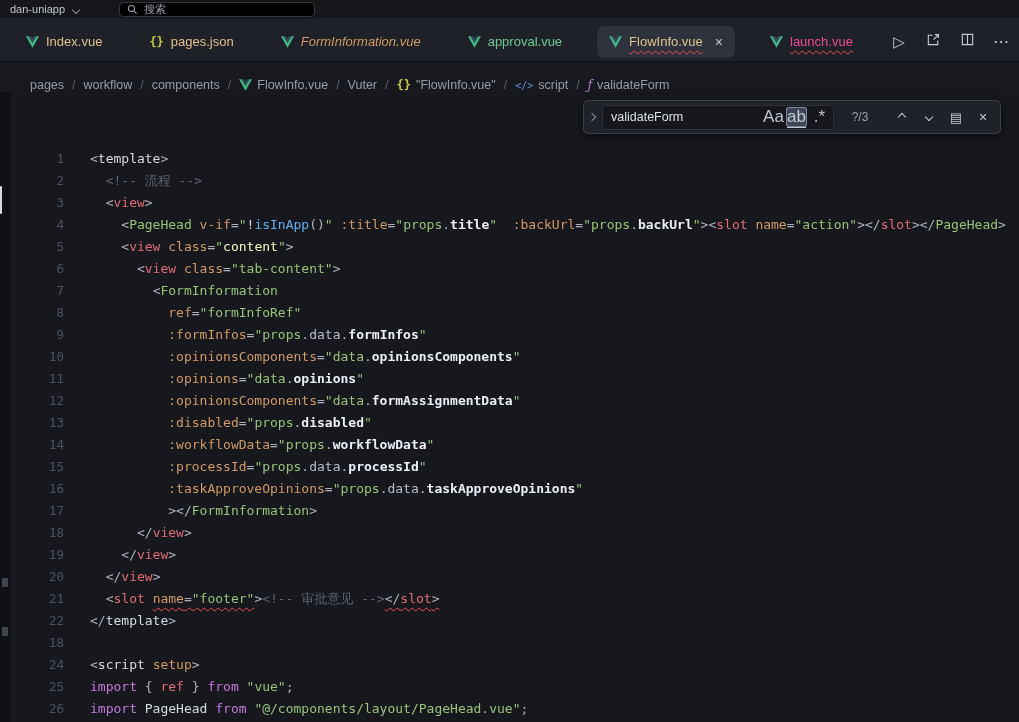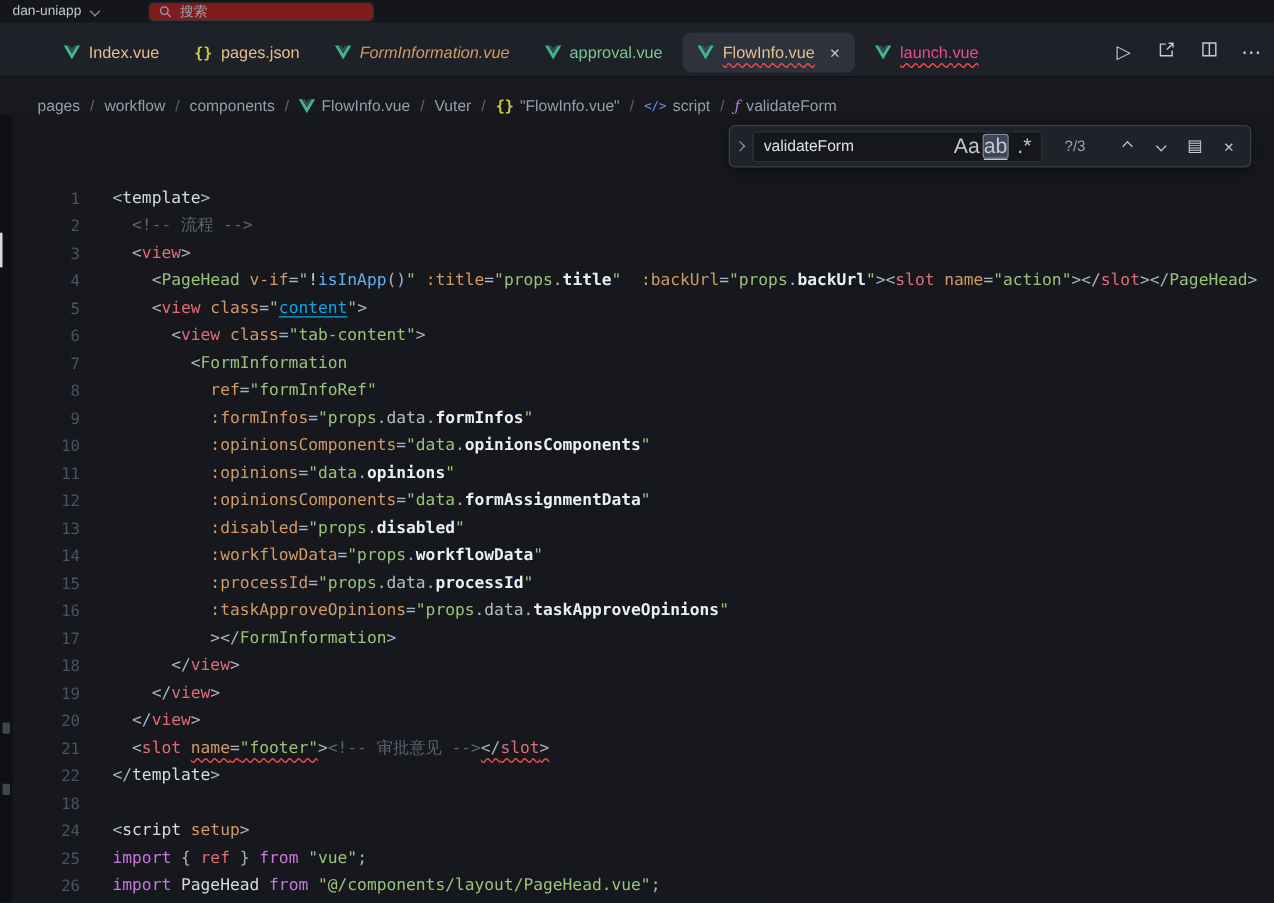--- a/index.html
+++ b/index.html
@@ -8,25 +8,25 @@
   .mono{font-family:"DejaVu Sans Mono","Liberation Mono",monospace}
 
   
   .titlebar{height:18px;background:#141619;display:flex;align-items:center;padding-left:10px;gap:6px;overflow:hidden}
   .ws-name{font-size:11px;color:#c0c5cd}
   .cv{display:inline-block;width:6px;height:6px;border-right:1.4px solid currentColor;border-bottom:1.4px solid currentColor}
   .cv.down{transform:rotate(45deg)}
   .cv.up{transform:rotate(-135deg)}
   .cv.right{transform:rotate(-45deg)}
   .tb-chev{color:#8d939d;margin-left:2px;margin-top:-3px}
-  .tb-search{margin-left:34px;width:180px;height:15px;background:#7f1d1d;border:1px solid #32363d;border-radius:4px;display:flex;align-items:center;gap:6px;padding:0 7px;color:#9aa0ab;font-size:11px;cursor:pointer}
+  .tb-search{margin-left:34px;width:196px;height:15px;background:#000000;border:1px solid #32363d;border-radius:4px;display:flex;align-items:center;gap:6px;padding:0 7px;color:#9aa0ab;font-size:11px;cursor:pointer}
 
   
   .tabbar{height:44px;background:#1e2127;display:flex;align-items:center;padding:8px 6px 4px 0;border-bottom:1px solid #0e1013}
-  .tabs{display:flex;gap:4px;padding-left:39px;align-items:flex-start}
+  .tabs{display:flex;gap:23px;padding-left:14px;align-items:flex-start}
   .tab{display:flex;align-items:center;gap:7px;height:32px;padding:0 12px;border-radius:7px;font-size:13px;cursor:pointer;white-space:nowrap}
   .tab.active{background:#2d323c}
   .tab-icon svg{display:block}
   .tab-close{color:#c8ccd4;font-size:14px;margin-left:5px;line-height:1;cursor:pointer}
   .sq-label{text-decoration:underline wavy #f14c4c;text-decoration-thickness:1px;text-underline-offset:4px;text-decoration-skip-ink:none}
   .json-braces{color:#cbcb41;font-weight:700;font-size:12px;font-family:"DejaVu Sans Mono",monospace}
   .editor-actions{margin-left:auto;display:flex;align-items:center;gap:14px;padding-right:2px;color:#c6cbd3}
   .ed-act{width:20px;height:22px;display:flex;align-items:center;justify-content:center;cursor:pointer}
   .run-glyph{font-size:15px;font-family:"DejaVu Sans",sans-serif}
   .more-glyph{font-size:16px;font-family:"DejaVu Sans",sans-serif}
@@ -56,21 +56,21 @@
   .at{color:#d19a66}
   .str,.id1{color:#98c379}
   .pr{color:#b6bdc9}
   .prb{color:#eaeef5;font-weight:600}
   .cm{color:#5c6370}
   .kw{color:#c678dd}
   .fn{color:#61afef}
   .rv{color:#e06c75}
   .df{color:#d7dce3}
   .op{color:#d7dce3}
-  .stru{color:#0ea5e9;text-decoration:underline;text-underline-offset:3px}
+  .stru{color:#fef9c3;text-underline-offset:3px}
   .sqz{text-decoration:underline wavy #f14c4c;text-decoration-thickness:1px;text-underline-offset:4px;text-decoration-skip-ink:none}
 
   
   .find{position:absolute;top:8px;right:18px;height:34px;display:flex;align-items:center;background:#1f2229;border:1px solid #3a3f48;border-radius:5px;box-shadow:0 3px 10px rgba(0,0,0,.45);padding-right:6px;z-index:10}
   .find-toggle{width:16px;height:100%;display:flex;align-items:center;justify-content:center;color:#8d939d;cursor:pointer}
   .find-input-wrap{display:flex;align-items:center;height:25px;background:#15171c;border:1px solid #2c3039;border-radius:3px;padding:0 3px 0 8px;margin-left:2px}
   .find-input-wrap input{width:150px;background:transparent;border:0;outline:0;color:#dde1e8;font-size:12.5px;font-family:"Liberation Sans",sans-serif}
   .opt{width:21px;height:20px;border-radius:3px;display:flex;align-items:center;justify-content:center;font-size:17px;color:#c2c7d0;margin-left:2px;cursor:pointer}
   .opt.active{background:#3d4657;box-shadow:0 0 0 1px #7d8799 inset}
   .opt-ul{border-bottom:1px solid currentColor}

